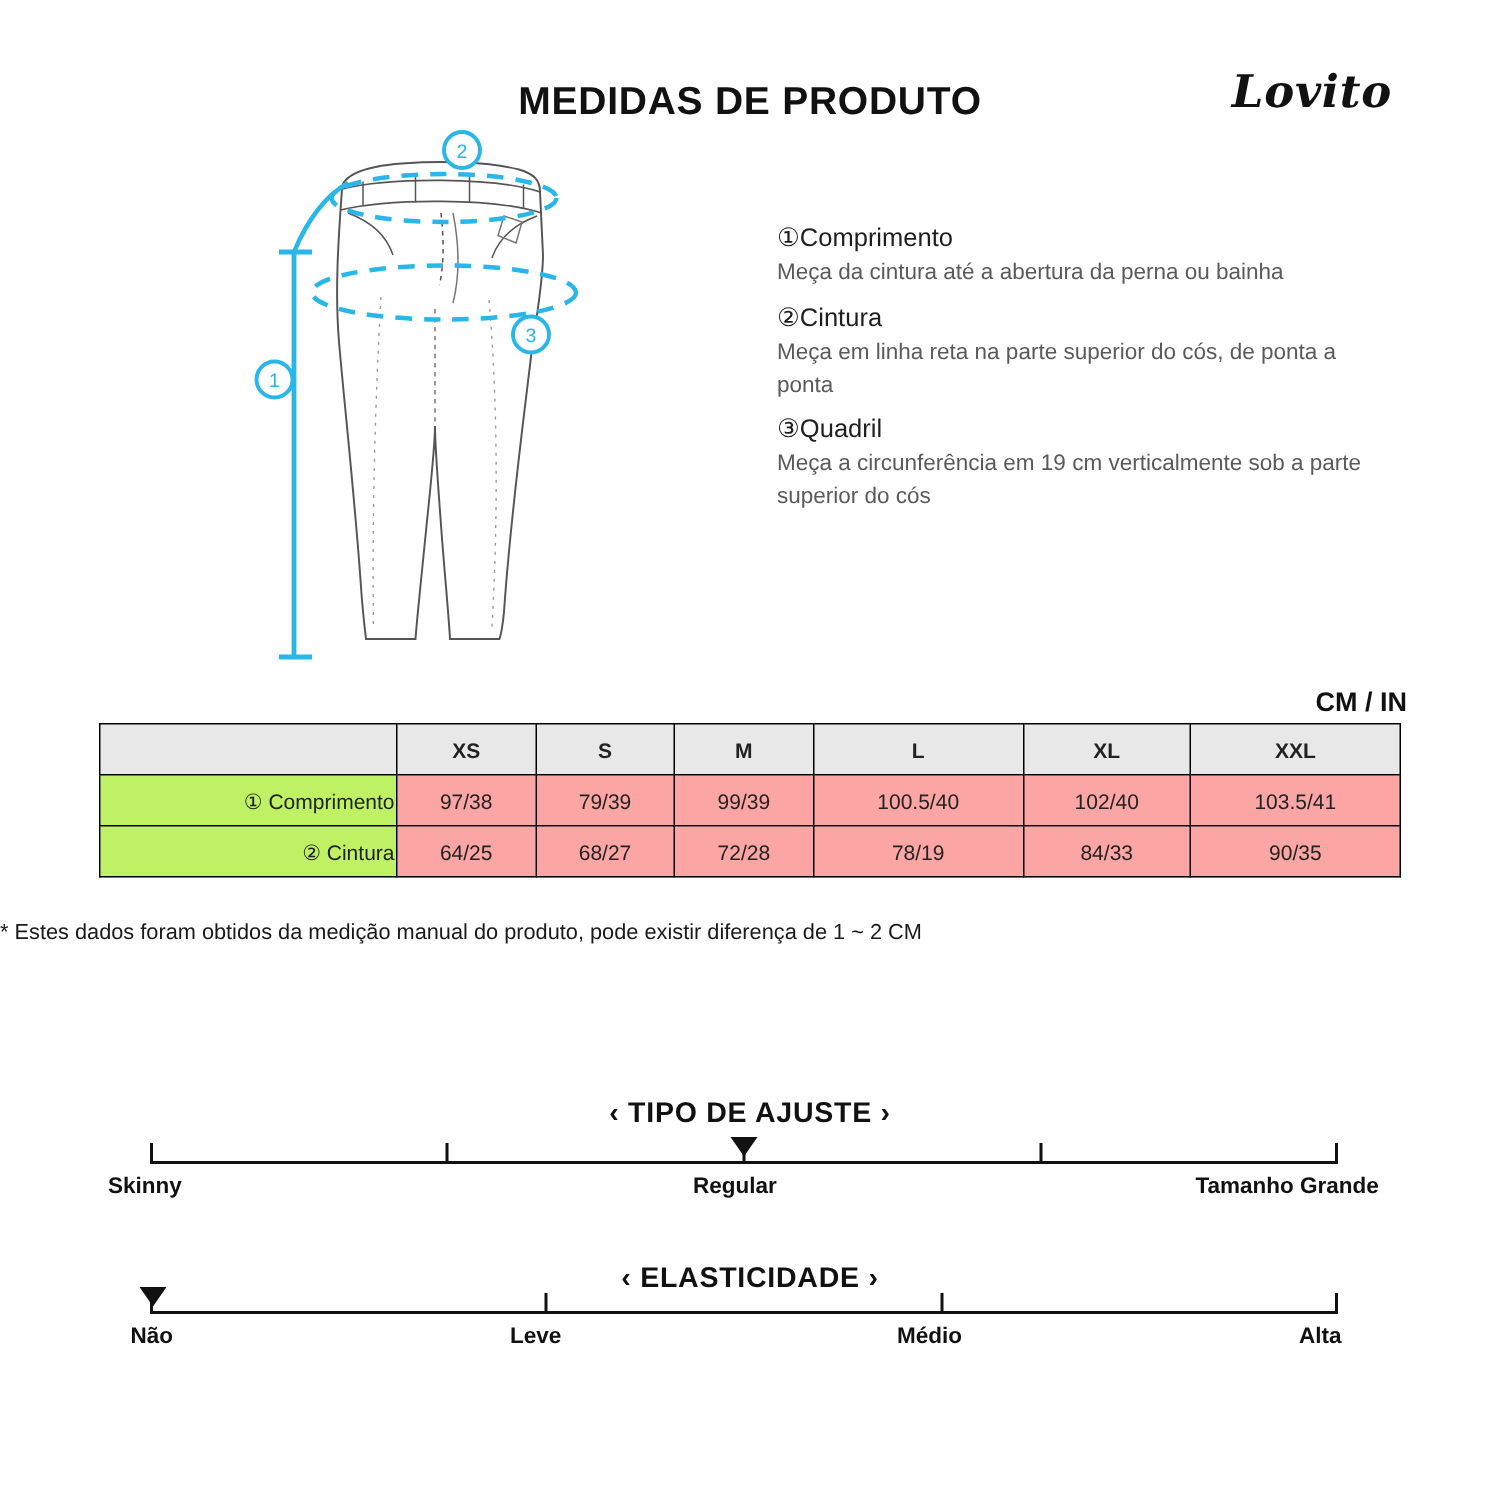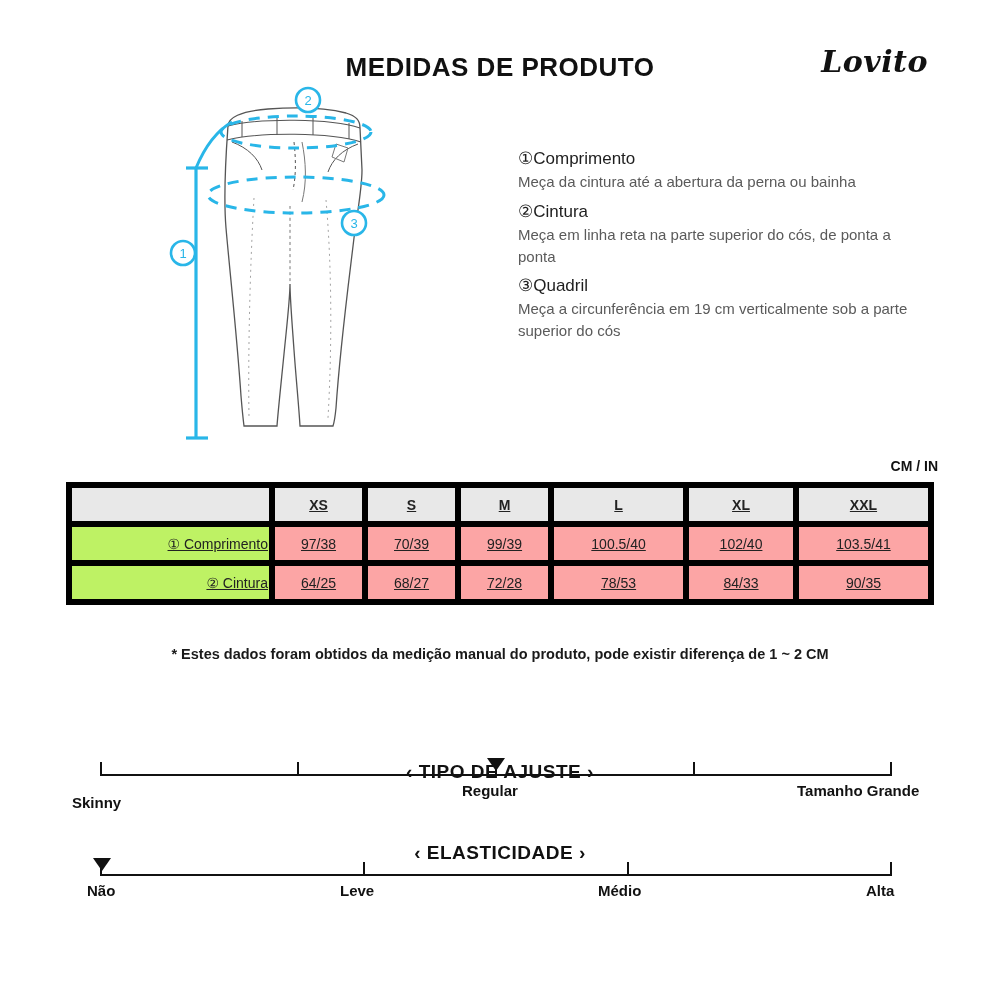--- a/index.html
+++ b/index.html
@@ -72,41 +72,40 @@
     color: #5a5a5a;
     line-height: 1.45;
     margin-top: 2px;
   }
 
   
   .units {
     position: absolute;
     top: 458px;
     right: 62px;
-    font-size: 14px;
+    font-size: 18px;
     font-weight: bold;
     color: #111111;
   }
 
   
   .size-table {
     position: absolute;
     top: 482px;
     left: 66px;
     width: 868px;
     border-collapse: collapse;
     font-size: 14px;
   }
   .size-table td, .size-table th {
-    border: 6px solid #000000;
+    border: 1px solid #000000;
     height: 31px;
     text-align: center;
     font-weight: normal;
     color: #222222;
-    text-decoration: underline;
   }
   .size-table thead th {
     background: #e8e8e8;
     font-weight: bold;
     font-size: 14px;
   }
   .size-table thead th.corner {
     background: #e8e8e8;
   }
   .size-table tbody td.rowhead {
@@ -114,26 +113,26 @@
     text-align: right;
     padding-left: 16px;
     width: 180px;
   }
   .size-table tbody td.val {
     background: #fca5a5;
   }
 
   .note {
     position: absolute;
-    top: 646px;
+    top: 614px;
     left: 0;
     width: 1000px;
-    text-align: center;
+    text-align: left;
     font-size: 14.5px;
-    font-weight: bold;
+    font-weight: normal;
     color: #1a1a1a;
   }
 
   
   .scale-title {
     position: absolute;
     width: 1000px;
     left: 0;
     text-align: center;
     font-size: 19px;
@@ -263,50 +262,50 @@
       <th>M</th>
       <th>L</th>
       <th>XL</th>
       <th>XXL</th>
     </tr>
   </thead>
   <tbody>
     <tr>
       <td class="rowhead">① Comprimento</td>
       <td class="val">97/38</td>
-      <td class="val">70/39</td>
+      <td class="val">79/39</td>
       <td class="val">99/39</td>
       <td class="val">100.5/40</td>
       <td class="val">102/40</td>
       <td class="val">103.5/41</td>
     </tr>
     <tr>
       <td class="rowhead">② Cintura</td>
       <td class="val">64/25</td>
       <td class="val">68/27</td>
       <td class="val">72/28</td>
-      <td class="val">78/53</td>
+      <td class="val">78/19</td>
       <td class="val">84/33</td>
       <td class="val">90/35</td>
     </tr>
   </tbody>
 </table>
 
 <div class="note">* Estes dados foram obtidos da medição manual do produto, pode existir diferença de 1 ~ 2 CM</div>
 
-<div class="scale-title" style="top:732px;margin-top:29px;">‹ TIPO DE AJUSTE ›</div>
+<div class="scale-title" style="top:732px;">‹ TIPO DE AJUSTE ›</div>
 <div class="scale" style="top:758px;">
   <div class="axis"></div>
   <div class="tick" style="left:0px;"></div>
   <div class="tick" style="left:197px;"></div>
   <div class="tick" style="left:395px;"></div>
   <div class="tick" style="left:593px;"></div>
   <div class="tick" style="left:790px;"></div>
   <div class="marker" style="left:396px;"></div>
-  <div class="lbl" style="left:-28px;margin-top:12px;">Skinny</div>
+  <div class="lbl" style="left:-28px;">Skinny</div>
   <div class="lbl" style="left:362px;">Regular</div>
   <div class="lbl" style="left:697px;">Tamanho Grande</div>
 </div>
 
 <div class="scale-title" style="top:832px;margin-top:10px;">‹ ELASTICIDADE ›</div>
 <div class="scale" style="top:858px;">
   <div class="axis"></div>
   <div class="tick" style="left:0px;"></div>
   <div class="tick" style="left:263px;"></div>
   <div class="tick" style="left:527px;"></div>

